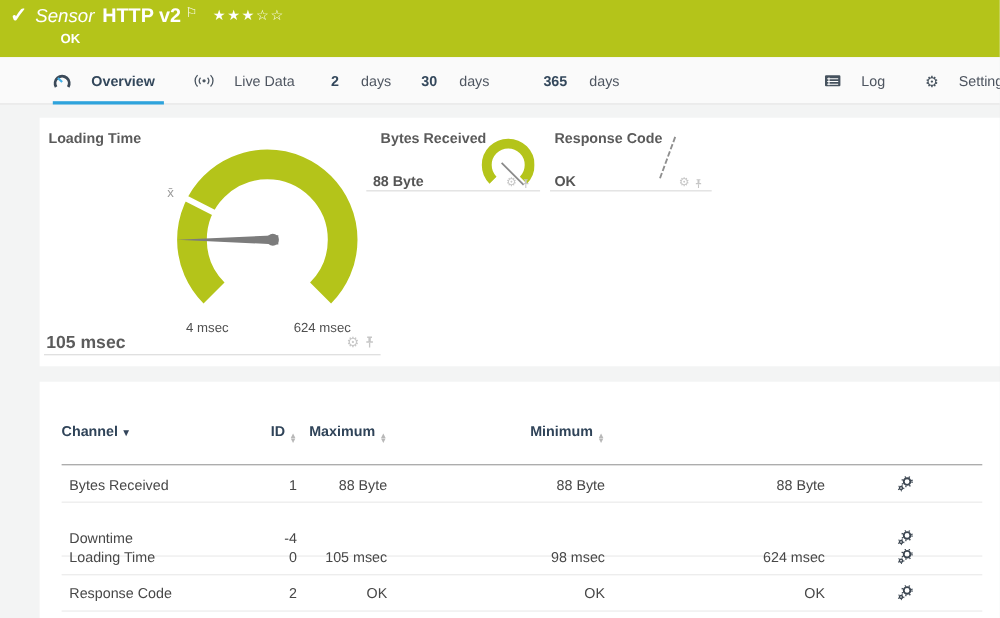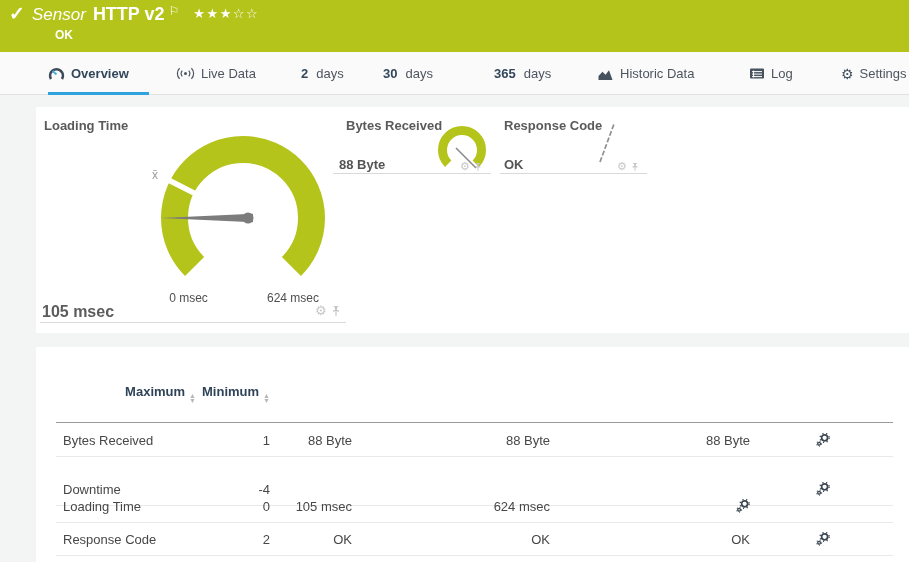--- a/index.html
+++ b/index.html
@@ -13,21 +13,21 @@
   .topbar { position:absolute; left:0; top:0; width:909px; height:52px; background:#b4c41a; color:#fff; }
   .check { position:absolute; left:9px; top:2px; font-size:19px; font-weight:bold; }
   .titlerow { position:absolute; left:32px; top:4px; white-space:nowrap; }
   .stype { font-size:17px; font-style:italic; font-weight:400; margin-right:7px; }
   .sname { font-size:18px; font-weight:bold; }
   .flag  { font-size:12px; vertical-align:top; margin-left:4px; }
   .stars { font-size:13px; letter-spacing:1.5px; margin-left:14px; vertical-align:2px; }
   .status-ok { position:absolute; left:55px; top:28px; font-size:12px; font-weight:bold; }
   
   .tabbar { position:absolute; left:0; top:52px; width:909px; height:43px; background:#fafafa; border-bottom:1px solid #e2e2e2; }
-  .tab { position:absolute; top:0; height:43px; display:flex; align-items:center; gap:6px; cursor:pointer; }
+  .tab { position:absolute; top:0; height:43px; display:flex; align-items:center; gap:18px; cursor:pointer; }
   .tlabel { font-size:13px; color:#4e5560; }
   .tab.active .tlabel { color:#33475b; font-weight:bold; }
   .tnum { font-size:13px; font-weight:bold; color:#33475b; margin-right:2px; }
   .ticon { flex:0 0 auto; display:block; }
   .gear-glyph { font-size:14px; color:#46525e; line-height:1; }
   .tab-underline { position:absolute; left:48px; top:40px; width:101px; height:3px; background:#2ea3dc; }
   
   .panel { position:absolute; background:#fff; }
   .panel1 { left:36px; top:107px; width:873px; height:226px; }
   .panel2 { left:36px; top:347px; width:873px; height:230px; }
@@ -92,26 +92,20 @@
       <span class="tlabel">days</span>
     </div>
     <div class="tab" style="left:383px">
       <span class="tnum">30</span>
       <span class="tlabel">days</span>
     </div>
     <div class="tab" style="left:494px">
       <span class="tnum">365</span>
       <span class="tlabel">days</span>
     </div>
-    <div class="tab" style="left:597px">
-      <svg class="ticon" width="17" height="14" viewBox="0 0 17 14">
-        <path d="M1.5 13 V9 L5.5 4.8 L8.5 7.8 L12 3.2 L15.5 13 Z" fill="#46525e"></path>
-      </svg>
-      <span class="tlabel">Historic Data</span>
-    </div>
     <div class="tab" style="left:749px">
       <svg class="ticon" width="16" height="13" viewBox="0 0 16 13">
         <rect x="1" y="1.5" width="14" height="10" rx="1" fill="#46525e"></rect>
         <line x1="3" y1="4.6" x2="13" y2="4.6" stroke="#fff" stroke-width="1"></line>
         <line x1="3" y1="7.1" x2="13" y2="7.1" stroke="#fff" stroke-width="1"></line>
         <line x1="3" y1="9.6" x2="13" y2="9.6" stroke="#fff" stroke-width="1"></line>
         <line x1="4.6" y1="3.5" x2="4.6" y2="10.5" stroke="#fff" stroke-width="1"></line>
       </svg>
       <span class="tlabel">Log</span>
     </div>
@@ -127,21 +121,21 @@
     <div class="ptitle" style="left:8px; top:11px">Loading Time</div>
     <svg style="position:absolute; left:90px; top:15px" width="240" height="168" viewBox="0 0 240 168">
       <path d="M 68.57 144.43 A 68.5 68.5 0 1 1 165.43 144.43" fill="none" stroke="#b4c41a" stroke-width="27"></path>
       <line x1="70.7" y1="72.4" x2="40.4" y2="57.0" stroke="#ffffff" stroke-width="5.5"></line>
       <text x="26" y="57" font-size="12" fill="#9a9a9a">x̄</text>
       <g>
         <polygon points="35,96 127,91.8 127,100.2" fill="#7c7c7c"></polygon>
         <circle cx="122" cy="96" r="5.5" fill="#7c7c7c"></circle>
       </g>
     </svg>
-    <div class="axis-label" style="left:115px; top:184px; width:75px">0 msec</div>
+    <div class="axis-label" style="left:115px; top:184px; width:75px">4 msec</div>
     <div class="axis-label" style="left:217px; top:184px; width:80px">624 msec</div>
     <div class="bigvalue">105 msec</div>
     <div class="panel-icons" style="left:279px; top:197px">
       <span class="gear-small">⚙</span>
       <svg width="10" height="12" viewBox="0 0 10 12">
         <path d="M2.8 1 h4.4 v1.2 h-1.1 v3 h1.9 v1.3 h-6 v-1.3 h1.9 v-3 h-1.1 z" fill="#c6c6c6"></path>
         <line x1="5" y1="6.6" x2="5" y2="10.8" stroke="#c6c6c6" stroke-width="1.2"></line>
       </svg>
     </div>
     <div class="subrule" style="left:4px; top:215px; width:306px"></div>
@@ -171,20 +165,29 @@
       <svg width="8" height="10" viewBox="0 0 10 12">
         <path d="M2.8 1 h4.4 v1.2 h-1.1 v3 h1.9 v1.3 h-6 v-1.3 h1.9 v-3 h-1.1 z" fill="#c6c6c6"></path>
         <line x1="5" y1="6.6" x2="5" y2="10.8" stroke="#c6c6c6" stroke-width="1.2"></line>
       </svg>
     </div>
     <div class="subrule" style="left:464px; top:66px; width:147px"></div>
   </section>
 
   <section class="panel panel2">
     <div class="thead">
+      <div class="th">
+        <span>Channel</span><span class="caret">▼</span>
+      </div>
+      <div class="th right">
+        <span>ID</span><span class="sort">
+            <i>▲</i>
+            <i>▼</i>
+          </span>
+      </div>
       <div class="th right">
         <span>Maximum</span><span class="sort">
             <i>▲</i>
             <i>▼</i>
           </span>
       </div>
       <div class="th right">
         <span>Minimum</span><span class="sort">
             <i>▲</i>
             <i>▼</i>
@@ -220,20 +223,21 @@
           <circle cx="8.6" cy="4.8" r="4.5" fill="none" stroke="#3d4752" stroke-width="1.5" stroke-dasharray="1.1 2.6"></circle>
           <circle cx="3.1" cy="10.7" r="1.4" fill="none" stroke="#3d4752" stroke-width="1.3"></circle>
           <circle cx="3.1" cy="10.7" r="2.5" fill="none" stroke="#3d4752" stroke-width="1.1" stroke-dasharray="0.9 2.1"></circle>
         </svg>
       </div>
     </div>
     <div class="trow" style="top:143px">
       <div class="td chan">Loading Time</div>
       <div class="td right">0</div>
       <div class="td right">105 msec</div>
+      <div class="td right">98 msec</div>
       <div class="td right">624 msec</div>
       <div class="td act">
         <svg width="14" height="14" viewBox="0 0 14 14">
           <circle cx="8.6" cy="4.8" r="3" fill="none" stroke="#3d4752" stroke-width="1.7"></circle>
           <circle cx="8.6" cy="4.8" r="4.5" fill="none" stroke="#3d4752" stroke-width="1.5" stroke-dasharray="1.1 2.6"></circle>
           <circle cx="3.1" cy="10.7" r="1.4" fill="none" stroke="#3d4752" stroke-width="1.3"></circle>
           <circle cx="3.1" cy="10.7" r="2.5" fill="none" stroke="#3d4752" stroke-width="1.1" stroke-dasharray="0.9 2.1"></circle>
         </svg>
       </div>
     </div>

